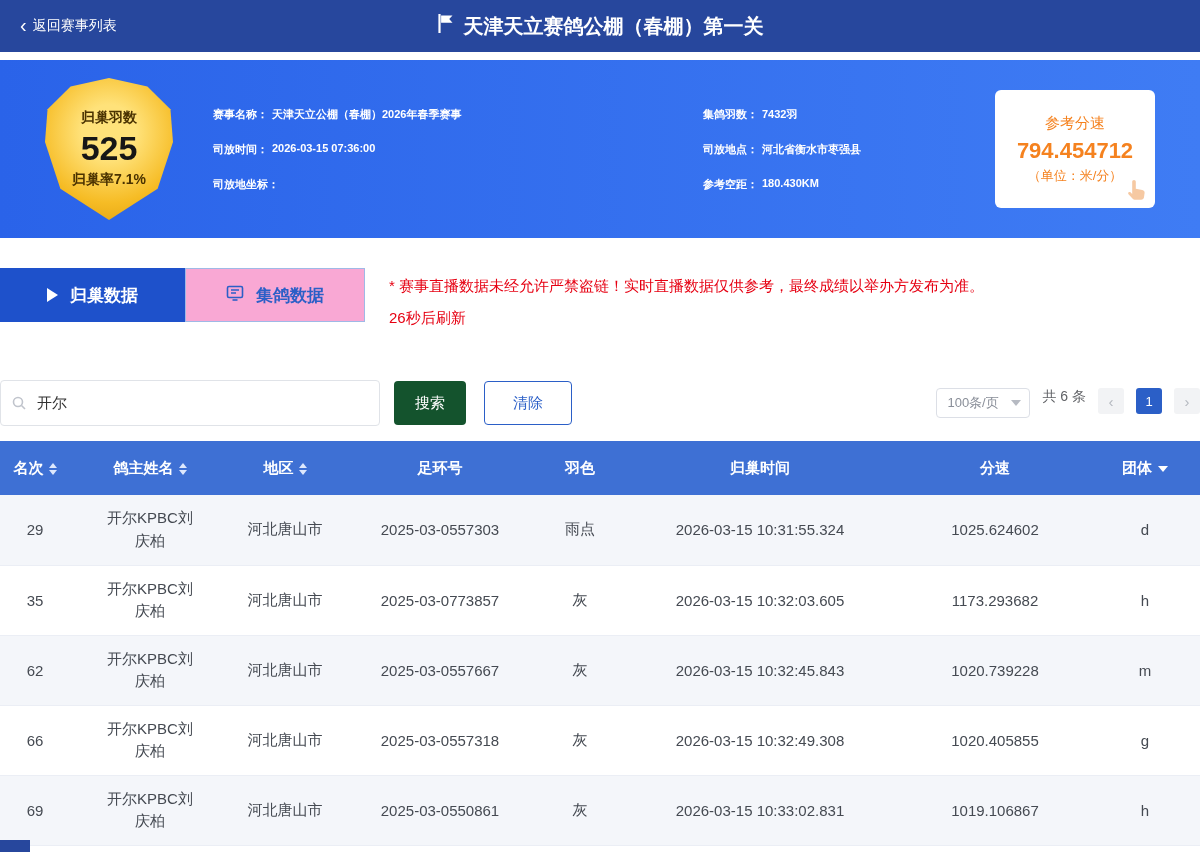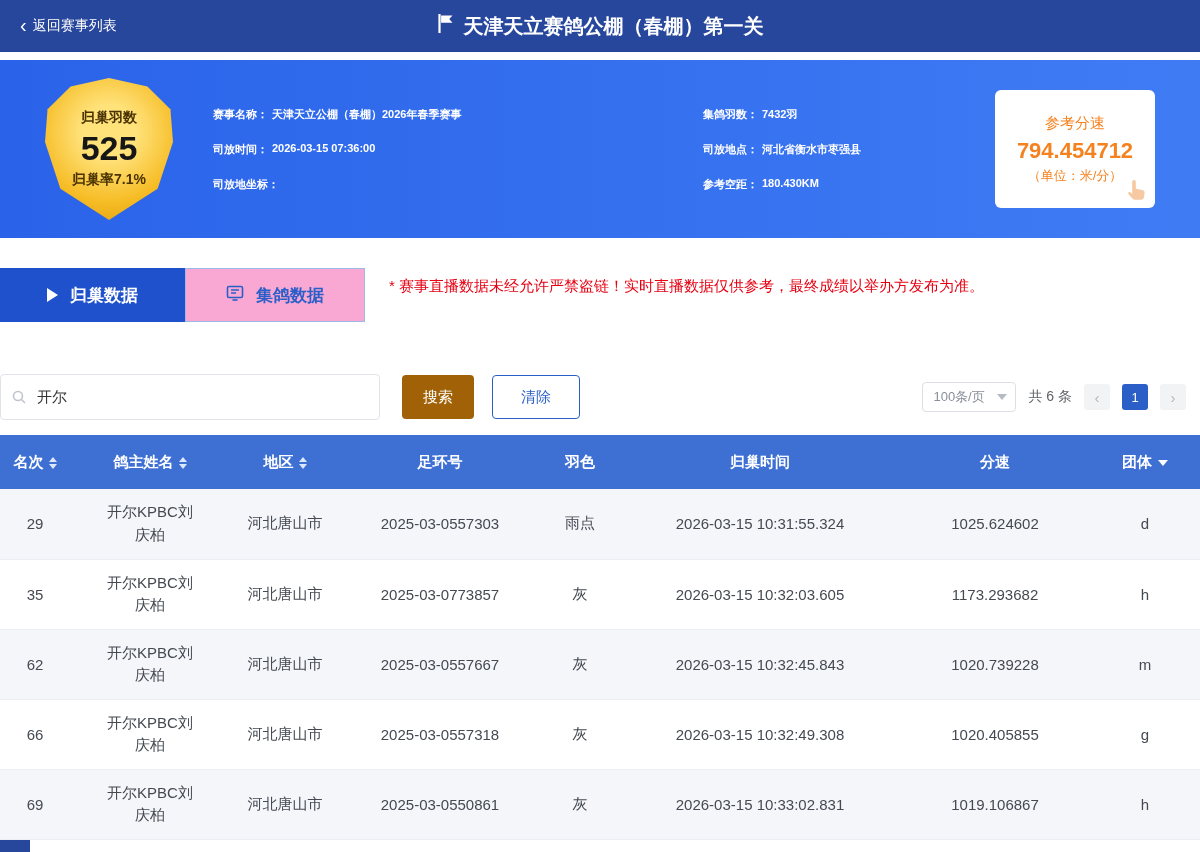--- a/index.html
+++ b/index.html
@@ -49,24 +49,24 @@
 
   
   .search-row { margin-top:52px; display:flex; align-items:center; }
   .search-box { position:relative; }
   .search-box input { width:380px; height:46px; border:1px solid #e0e3e8; border-radius:4px;
     padding:0 15px 0 36px; font-size:15px; color:#333; outline:none;
     font-family:"Liberation Sans", sans-serif; }
   .search-icon { position:absolute; left:11px; top:15px; }
   .btn { height:44px; border-radius:4px; font-size:15px; cursor:pointer;
     font-family:"Liberation Sans", sans-serif; }
-  .btn-search { margin-left:22px; width:72px; background:#a16207; color:#fff; border:none; }
+  .btn-search { margin-left:14px; width:72px; background:#14532d; color:#fff; border:none; }
   .btn-clear { margin-left:18px; width:88px; background:#fff; color:#2b5fc7;
     border:1px solid #2b5fc7; }
-  .right-group { margin-left:auto; display:flex; align-items:center; gap:12px; padding-right:14px; }
+  .right-group { margin-left:auto; display:flex; align-items:flex-start; gap:12px; }
   .page-size { width:94px; height:30px; border:1px solid #dcdfe6; border-radius:4px;
     display:flex; align-items:center; justify-content:space-between; padding:0 8px 0 10px;
     font-size:13px; color:#8a8f99; cursor:pointer; }
   .caret-down { width:0; height:0; border-left:5px solid transparent; border-right:5px solid transparent;
     border-top:6px solid #b6bac2; }
   .total-text { font-size:14px; color:#606266; }
   .pg { width:26px; height:26px; border-radius:3px; display:flex; align-items:center;
     justify-content:center; font-size:15px; cursor:pointer; }
   .pg-arrow { background:#f2f3f5; color:#b4b8bf; }
   .pg-current { background:#2b5fc7; color:#fff; font-size:13px; }
@@ -169,20 +169,21 @@
       <svg width="18" height="18" viewBox="0 0 18 18">
           <rect x="1.5" y="2.5" width="15" height="11" rx="1.5" fill="none" stroke="#2b5fc7" stroke-width="1.6"></rect>
           <path d="M5 6h8M5 9h5" stroke="#2b5fc7" stroke-width="1.4"></path>
           <path d="M6.5 16h5" stroke="#2b5fc7" stroke-width="1.6"></path>
         </svg>
     </span>
     <span>集鸽数据</span>
   </div>
   <div class="notice">
     <div class="l1">* 赛事直播数据未经允许严禁盗链！实时直播数据仅供参考，最终成绩以举办方发布为准。</div>
+    <div class="l2">26秒后刷新</div>
   </div>
 </div>
 
 <div class="search-row">
   <div class="search-box">
     <span class="search-icon">
       <svg width="16" height="16" viewBox="0 0 16 16">
           <circle cx="7" cy="7" r="4.5" fill="none" stroke="#c0c4cc" stroke-width="1.6"></circle>
           <path d="M10.5 10.5L14 14" stroke="#c0c4cc" stroke-width="1.6"></path>
         </svg>

